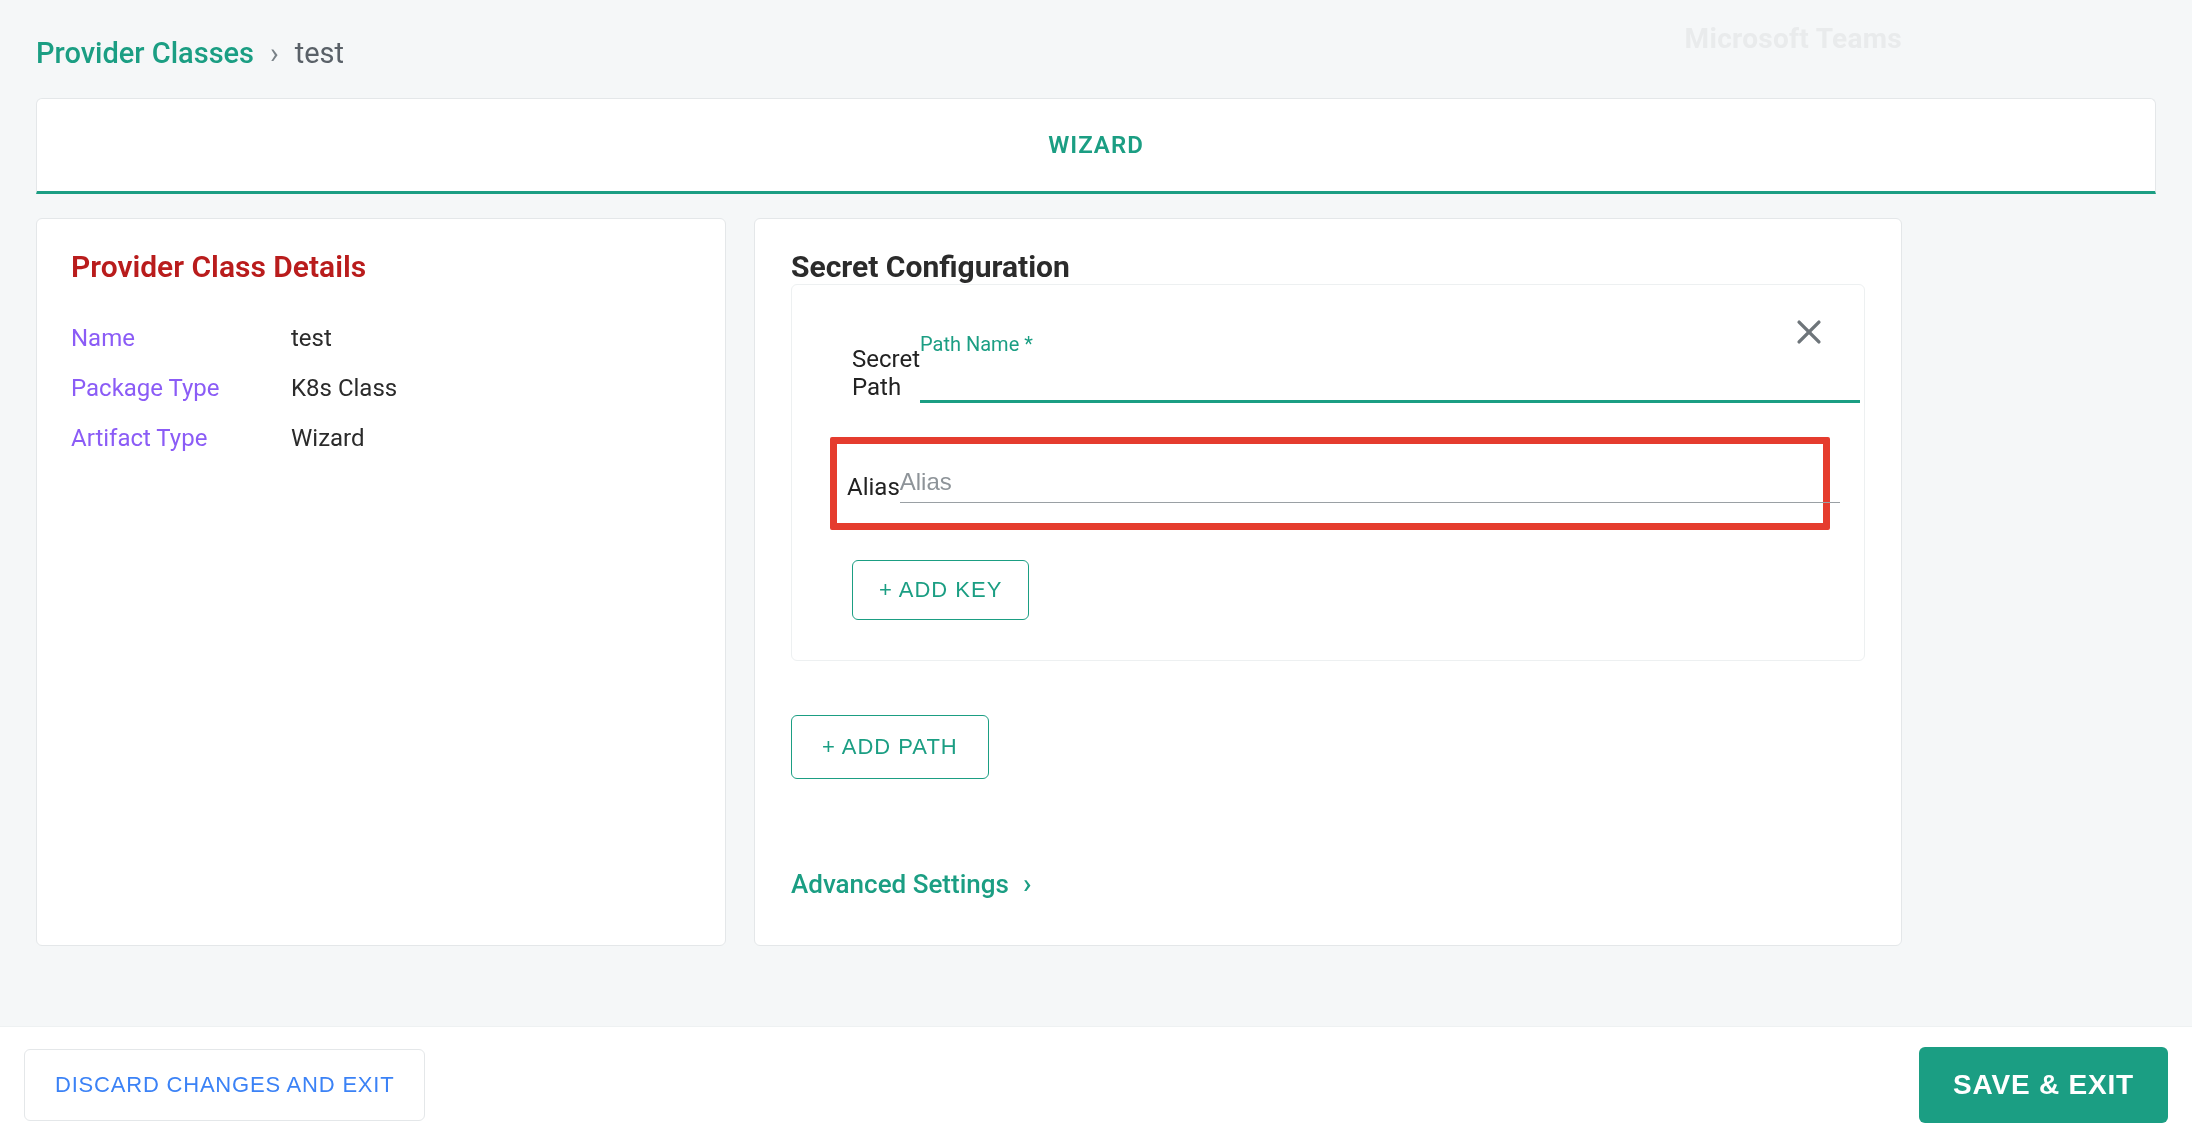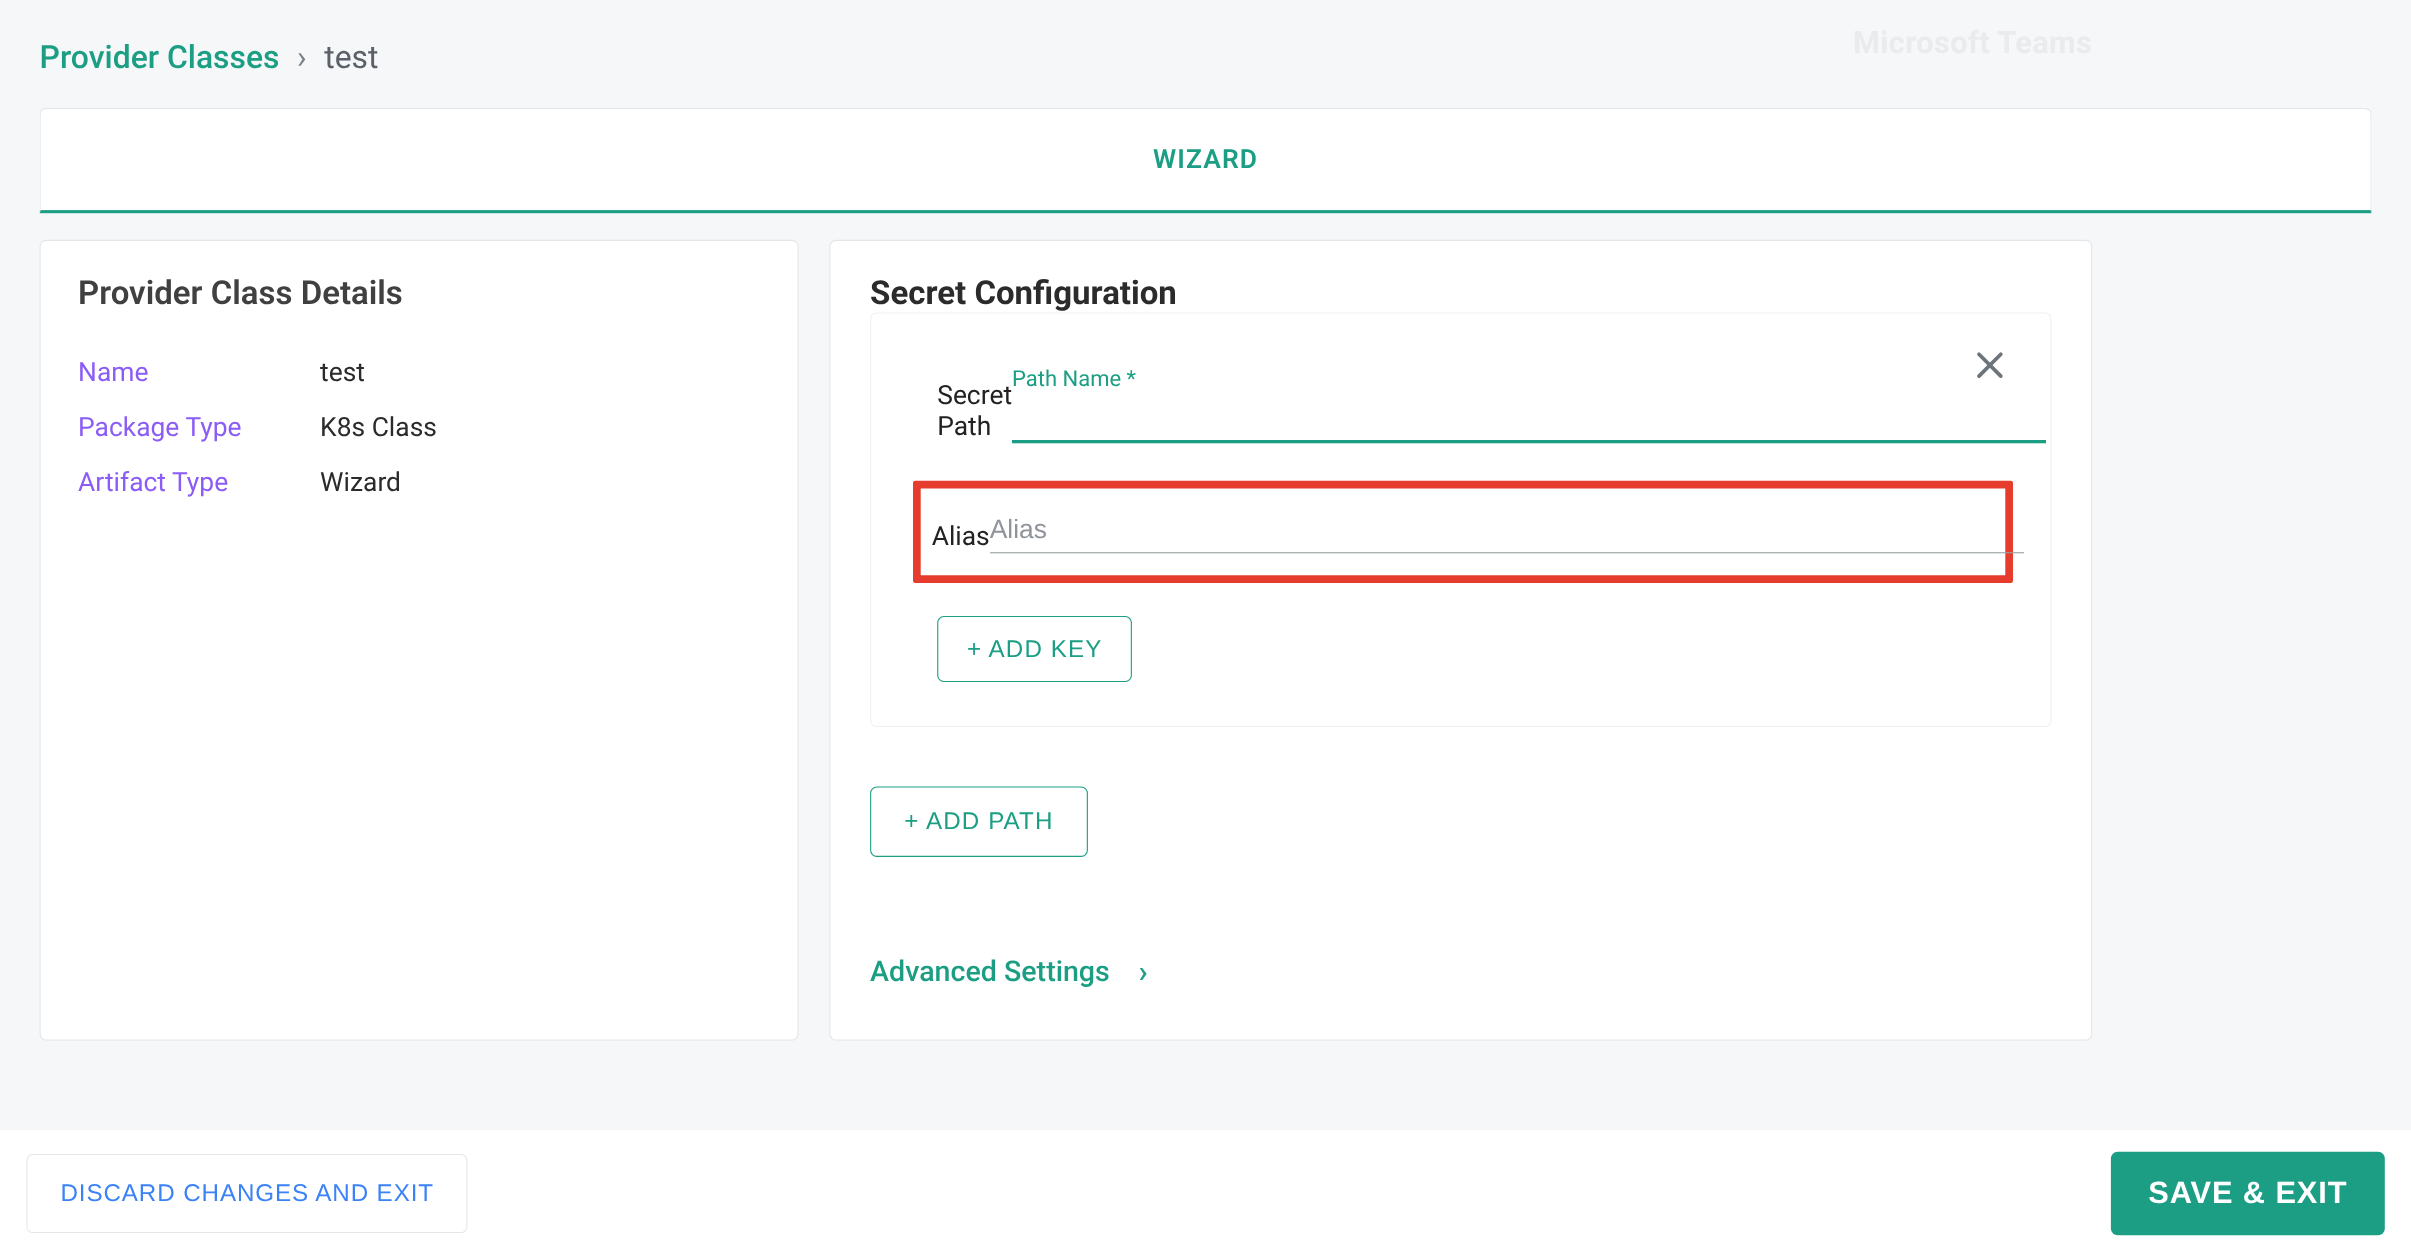--- a/index.html
+++ b/index.html
@@ -75,21 +75,21 @@
   }
 
   
   .details {
     width: 690px;
     padding: 30px 34px 160px 34px;
   }
   .details h2 {
     font-size: 30px;
     font-weight: 600;
-    color: #404040;
+    color: #b91c1c;
     margin-bottom: 40px;
   }
   .detail-row { display: flex; align-items: center; margin-bottom: 22px; font-size: 24px; }
   .detail-row .k { width: 220px; color: #8b5cf6; }
   .detail-row .v { color: #2b2b2b; }
   .secret-card {
     background: #ffffff;
     border: 1px solid #e4e7e9;
     border-radius: 6px;
     padding: 30px 36px 46px 36px;
@@ -159,21 +159,21 @@
     cursor: pointer;
   }
   .btn-outline.small { padding: 16px 26px; }
 
   .add-path-wrap { margin-top: 54px; }
 
   .adv-settings {
     margin-top: 90px;
     display: inline-flex;
     align-items: center;
-    gap: 26px;
+    gap: 14px;
     color: #1b9e83;
     font-size: 26px;
     font-weight: 500;
     cursor: pointer;
   }
   .adv-settings .chev { font-size: 28px; line-height: 1; }
 
   
   .footer {
     position: absolute;

